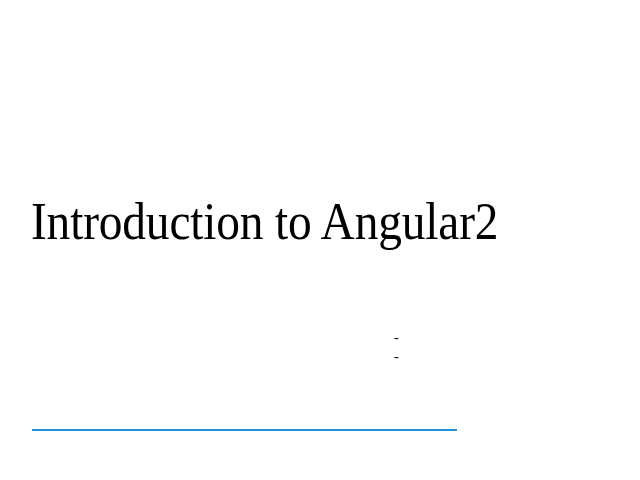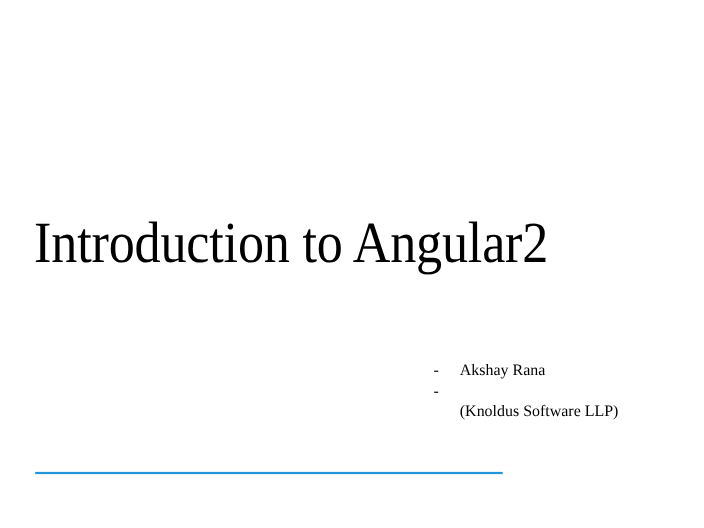--- a/index.html
+++ b/index.html
@@ -135,30 +135,25 @@
 <body>
 
 <div class="slide">
 
   <div class="slide-title">Introduction to Angular2</div>
 
   <div class="byline">
 
     <div class="byline-row">
       <span class="byline-dash">-</span>
-      <span class="byline-text">Akshay Rana</span>
     </div>
 
     <div class="byline-row">
       <span class="byline-dash">-</span>
     </div>
 
-    <div class="byline-row">
-      <span class="byline-dash empty"></span>
-      <span class="byline-text">(Knoldus Software LLP)</span>
-    </div>
 
   </div>
 
   <div class="divider-main"></div>
 
 
 </div>
 
 </body></html>

